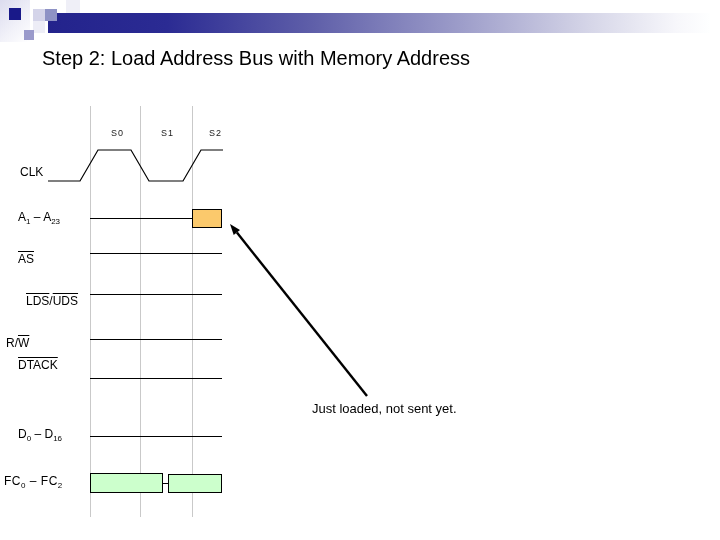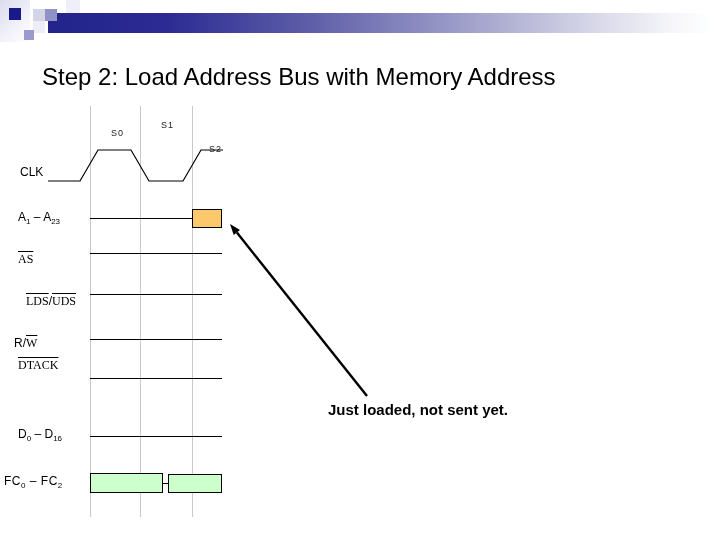--- a/index.html
+++ b/index.html
@@ -9,31 +9,31 @@
 
   
   .hdr-block{left:0;top:0;width:30px;height:42px;
     background:linear-gradient(135deg,#dcdcef 0%,#f2f2f9 60%,#ffffff 100%);}
   .hdr-bar{left:48px;top:13px;width:662px;height:20px;
     background:linear-gradient(90deg,#23238c 0%,#2b2b93 18%,#5f5fa9 40%,
       #9c9cc9 62%,#d6d6e8 82%,#f7f7fb 95%,#feffff 100%);}
   .sq{position:absolute;}
 
   
-  .title{left:42px;top:47px;font-size:24px;letter-spacing:0px;white-space:nowrap;margin-top:16px;}
+  .title{left:42px;top:47px;font-size:20px;letter-spacing:0px;white-space:nowrap;}
 
   
   .gridline{width:1px;top:106px;height:411px;background:#c9c9c9;}
   .state-label{font-size:9px;letter-spacing:1px;color:#1a1a1a;text-align:center;}
   .sig-label{font-size:12px;white-space:nowrap;}
   .sig-label sub{font-size:8px;line-height:0;}
-  .ovl{text-decoration:overline;font-family:Liberation Serif, serif;}
+  .ovl{text-decoration:overline;}
   .sig-line{height:1px;background:#000;}
   .valid-box{box-sizing:border-box;border:1px solid #000;}
-  .annotation{font-size:15px;font-weight:bold;white-space:nowrap;margin-left:16px;}
+  .annotation{font-size:13px;font-weight:normal;white-space:nowrap;}
   svg{display:block;}
 </style>
 </head>
 <body>
 
 <div class="abs">
   <div class="abs hdr-block"></div>
   <div class="abs hdr-bar"></div>
   <div class="sq" style="left:9px;top:8px;width:12px;height:12px;background:#191989"></div>
   <div class="sq" style="left:33px;top:9px;width:12px;height:12px;background:#d4d4e9"></div>
@@ -45,39 +45,39 @@
 
 <div class="abs title">Step 2: Load Address Bus with Memory Address</div>
 
 <div class="abs">
 
   <div class="abs gridline" style="left:90px"></div>
   <div class="abs gridline" style="left:140px"></div>
   <div class="abs gridline" style="left:192px"></div>
 
   <div class="abs state-label" style="left:111px;top:128px">S0</div>
-  <div class="abs state-label" style="left:161px;top:120px">S1</div>
-  <div class="abs state-label" style="left:209px;top:144px">S2</div>
+  <div class="abs state-label" style="left:161px;top:128px">S1</div>
+  <div class="abs state-label" style="left:209px;top:128px">S2</div>
 
   <div class="abs sig-label" style="left:20px;top:165px">CLK</div>
   <svg class="abs" style="left:40px;top:140px" width="190" height="50">
     <polyline points="8,41 40,41 58,10 91,10 109,41 143,41 161,10 183,10" fill="none" stroke="#000" stroke-width="1.2"></polyline>
   </svg>
 
   <div class="abs sig-label" style="left:18px;top:210px"><span>A</span><sub>1</sub><span> – A</span><sub>23</sub></div>
   <div class="abs sig-line" style="left:90px;top:218px;width:102px"></div>
   <div class="abs valid-box" style="left: 192px; top: 209px; width: 30px; height: 19px; background-color: rgb(251, 201, 108);"></div>
 
   <div class="abs sig-label" style="left:18px;top:252px"><span class="ovl">AS</span></div>
   <div class="abs sig-line" style="left:90px;top:253px;width:132px"></div>
 
   <div class="abs sig-label" style="left:26px;top:294px"><span class="ovl">LDS</span><span>/</span><span class="ovl">UDS</span></div>
   <div class="abs sig-line" style="left:90px;top:294px;width:132px"></div>
 
-  <div class="abs sig-label" style="left:14px;top:336px"><span>R/</span><span class="ovl">W</span></div>
+  <div class="abs sig-label" style="left:6px;top:336px"><span>R/</span><span class="ovl">W</span></div>
   <div class="abs sig-line" style="left:90px;top:339px;width:132px"></div>
 
   <div class="abs sig-label" style="left:18px;top:358px"><span class="ovl">DTACK</span></div>
   <div class="abs sig-line" style="left:90px;top:378px;width:132px"></div>
 
   <div class="abs sig-label" style="left:18px;top:427px"><span>D</span><sub>0</sub><span> – D</span><sub>16</sub></div>
   <div class="abs sig-line" style="left:90px;top:436px;width:132px"></div>
 
   <div class="abs sig-label" style="left:4px;top:474px;letter-spacing:0.5px"><span>FC</span><sub>0</sub><span> – FC</span><sub>2</sub></div>
   <div class="abs valid-box" style="left: 90px; top: 473px; width: 73px; height: 20px; background-color: rgb(204, 255, 204);"></div>

